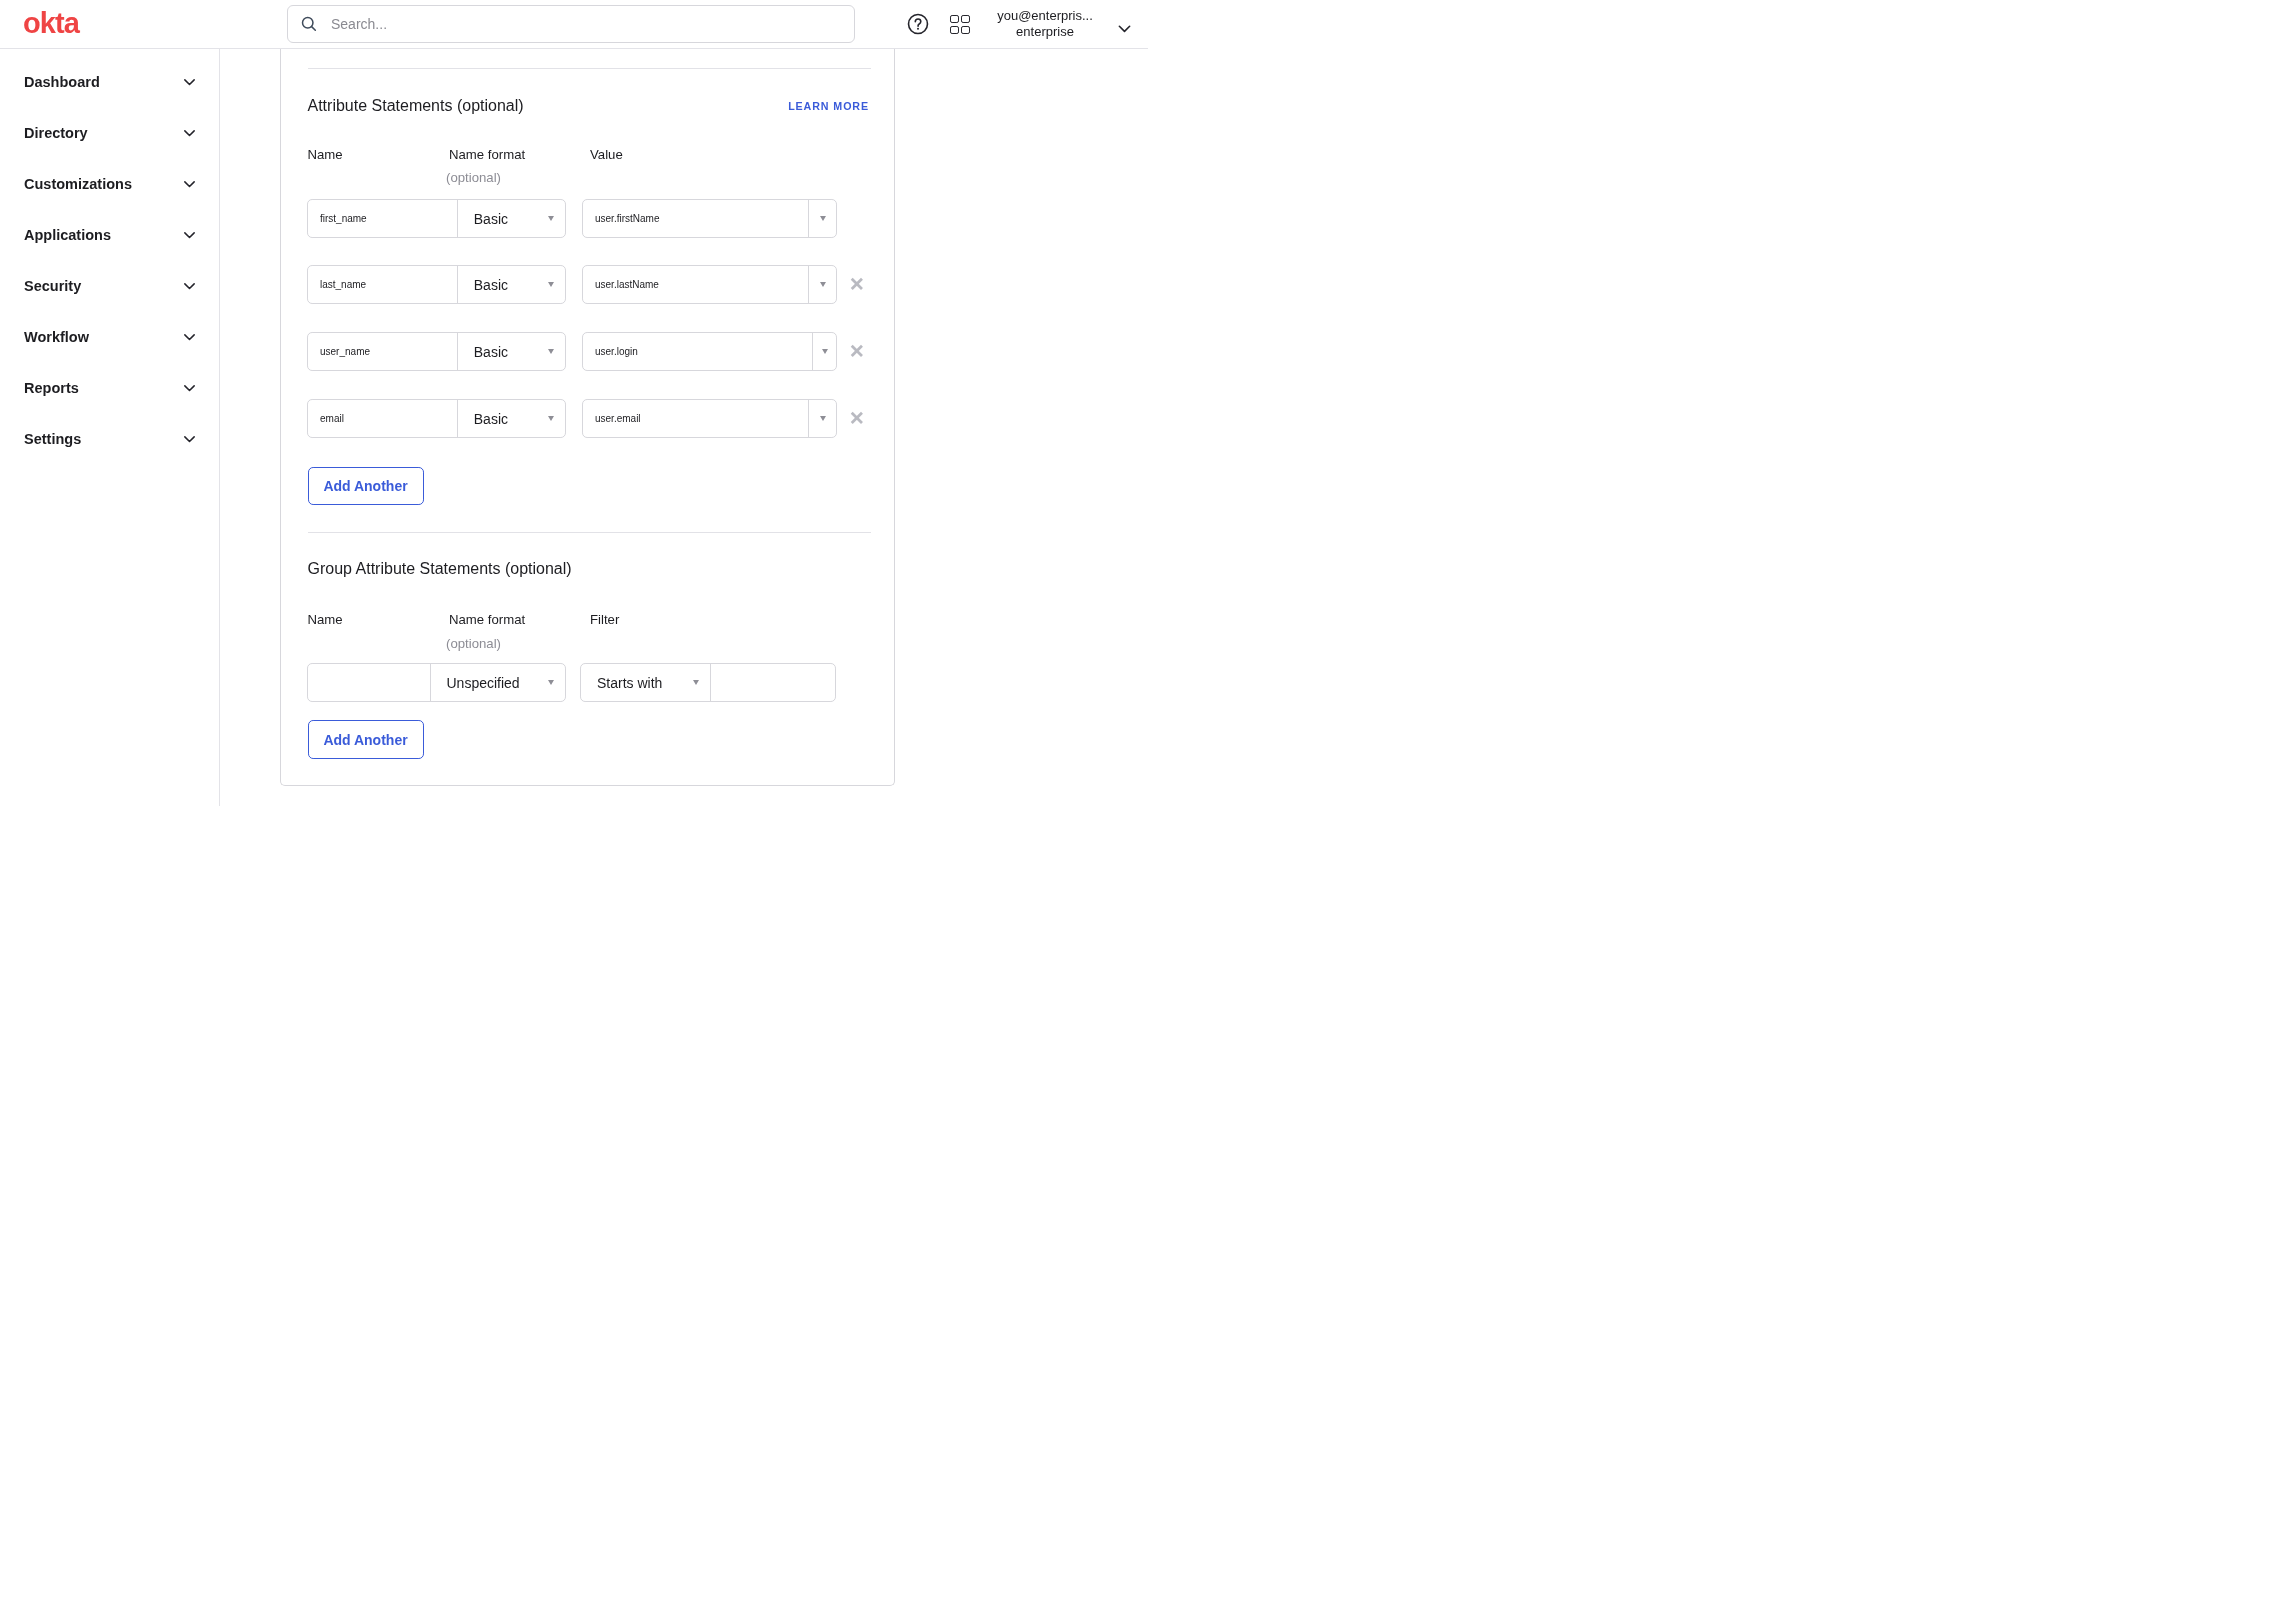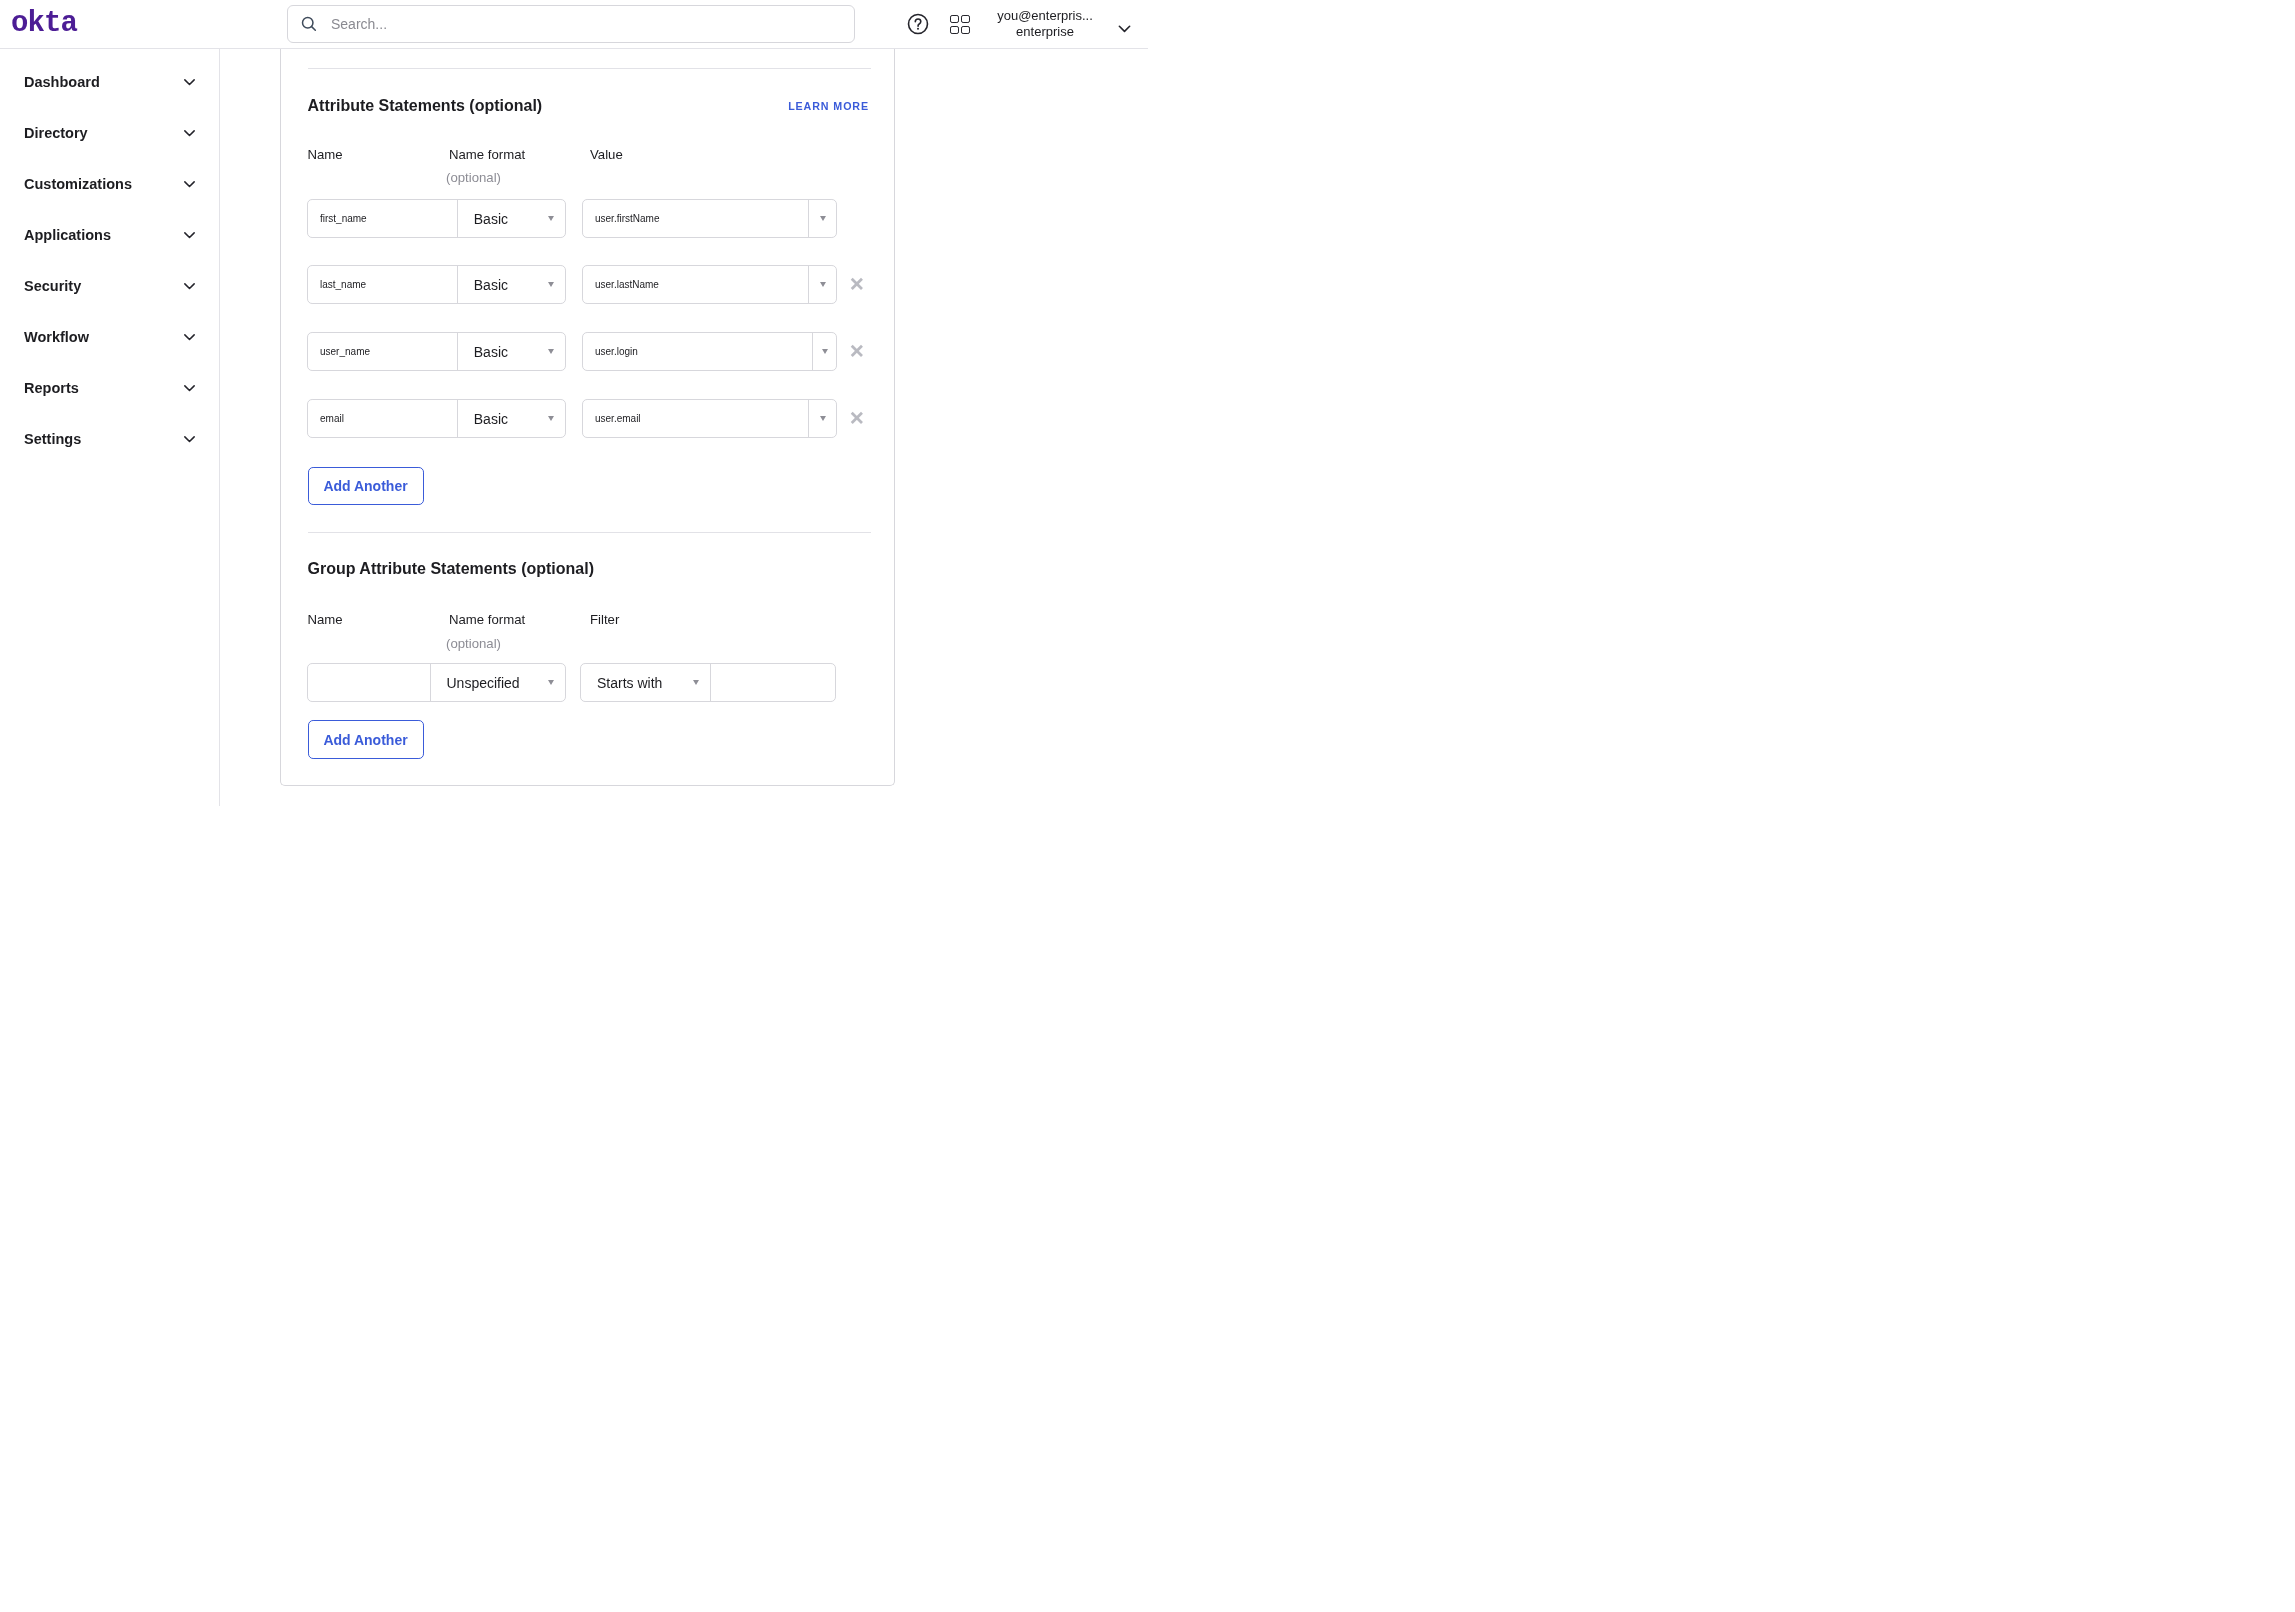--- a/index.html
+++ b/index.html
@@ -8,23 +8,23 @@
     font-family:"Liberation Sans","DejaVu Sans",sans-serif;
     background:#ffffff; color:#1d1d21; position:relative; overflow:hidden;
   }
 
   
   .topbar {
     position:absolute; left:0; top:0; width:1148px; height:49px;
     background:#fff; border-bottom:0.9px solid #e3e3e8; z-index:5;
   }
   .logo {
-    position:absolute; left:11px; top:9.4px;
+    position:absolute; left:23px; top:9.4px;
     font-size:29px; font-weight:700; letter-spacing:-0.9px;
-    color:#4c1d95; line-height:29px;font-family:Liberation Mono, monospace;
+    color:#ef4444; line-height:29px;
   }
   .search-wrap {
     position:absolute; left:287px; top:5.1px; width:568px; height:38px;
     border:0.9px solid #d7d7dc; border-radius:6px; background:#fff;
     display:flex; align-items:center; padding-left:13px;
   }
   .search-wrap svg { flex:0 0 auto; }
   .search-input {
     flex:1; border:none; outline:none; background:transparent;
     font-family:inherit; font-size:14px; color:#1d1d21; margin-left:14px;
@@ -56,21 +56,21 @@
   
   .card {
     position:absolute; left:280px; top:49px; width:615px; height:737px;
     background:#fff; border:0.9px solid #d7d7dc; border-top:none;
     border-radius:0 0 5.1px 5.1px;
   }
   .divider { position:absolute; left:26.5px; width:563px; height:0.9px; background:#e2e2e7; }
   .divider-1 { top:19px; }
   .divider-2 { top:483px; }
 
-  .section-title { position:absolute; left:26.5px; font-size:16px; font-weight:700; line-height:22px; color:#1d1d21; }
+  .section-title { position:absolute; left:26.5px; font-size:16px; font-weight:400; line-height:22px; color:#1d1d21; }
   .title-1 { top:46px; }
   .title-2 { top:509px; }
   .learn-more {
     position:absolute; right:25px; top:51px;
     font-size:10.7px; font-weight:700; letter-spacing:0.9px;
     color:#3a5bd9; text-decoration:none; cursor:pointer;
   }
 
   .col-label { position:absolute; font-size:13.2px; font-weight:400; color:#1d1d21; line-height:15.4px; }
   .col-note  { position:absolute; font-size:13.2px; color:#8d8d95; line-height:15.4px; }

